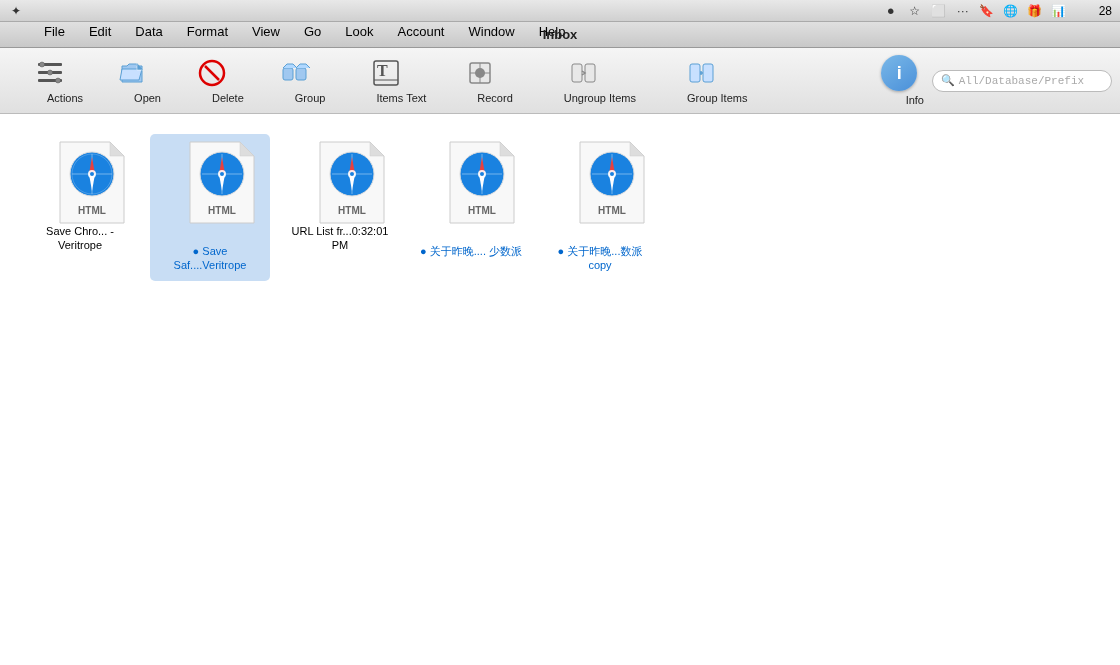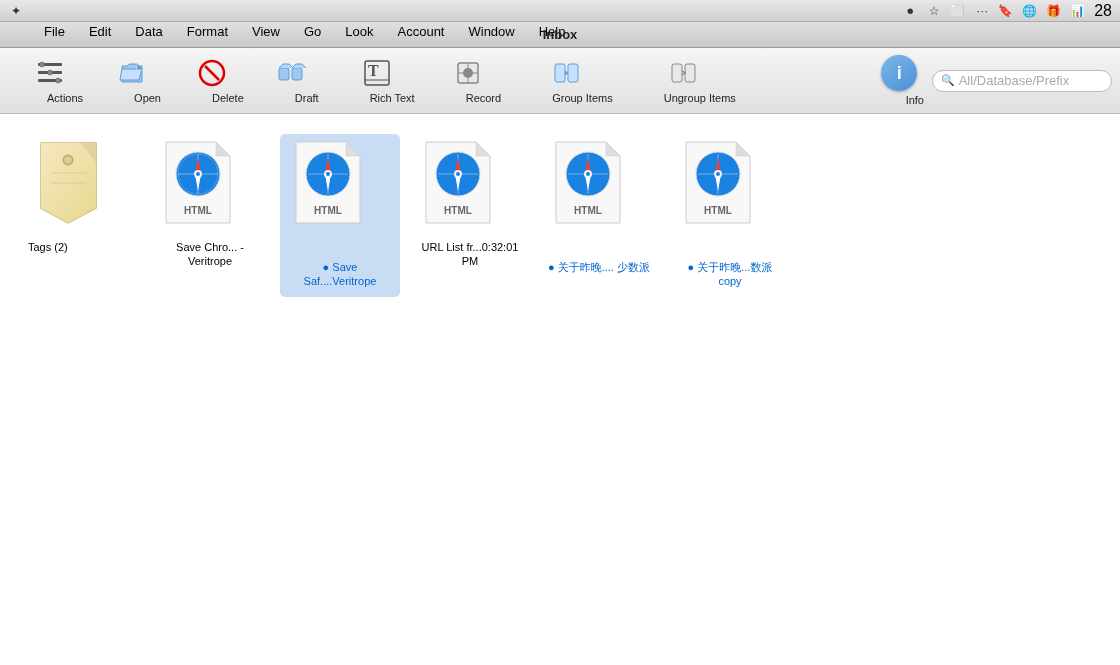--- a/index.html
+++ b/index.html
@@ -40,21 +40,21 @@
     }
     .menu-bar-icon {
       width: 16px;
       height: 16px;
       display: inline-flex;
       align-items: center;
       justify-content: center;
       font-size: 12px;
       color: #333;
     }
-    .menu-bar-time { font-size: 16px; color: #000; }
+    .menu-bar-time { font-size: 12px; color: #000; margin-left: 24px; }
 
     
     .title-bar {
       background: linear-gradient(to bottom, #e0e0e0, #c8c8c8);
       border-bottom: 1px solid #999;
       height: 26px;
       display: flex;
       align-items: center;
       justify-content: center;
       font-size: 13px;
@@ -143,26 +143,26 @@
       align-content: flex-start;
       gap: 10px;
       height: calc(665px - 22px - 22px - 66px);
       overflow-y: auto;
     }
 
     
     .file-item {
       display: flex;
       flex-direction: column;
-      align-items: flex-start;
+      align-items: flex-end;
       width: 120px;
       padding: 8px;
       border-radius: 5px;
       cursor: pointer;
-      gap: 18px;
+      gap: 2px;
     }
     .file-item.selected { background: rgba(74, 144, 217, 0.3); }
     .file-icon {
       width: 80px;
       height: 80px;
       display: flex;
       align-items: center;
       justify-content: center;
       position: relative;
     }
@@ -249,106 +249,82 @@
 
   <div class="toolbar-item">
     <div class="toolbar-icon">
       <svg width="30" height="30" viewBox="0 0 30 30">
         <rect x="3" y="10" width="10" height="12" rx="2" fill="#a0c8f0" stroke="#5a9fd4" stroke-width="1"></rect>
         <path d="M3 10 L7 6 L13 6 L17 10" fill="#b0d8ff" stroke="#5a9fd4" stroke-width="1"></path>
         <rect x="16" y="10" width="10" height="12" rx="2" fill="#a0c8f0" stroke="#5a9fd4" stroke-width="1"></rect>
         <path d="M16 10 L20 6 L26 6 L30 10" fill="#b0d8ff" stroke="#5a9fd4" stroke-width="1" clip-path="url(#clip2)"></path>
       </svg>
     </div>
-    <span class="toolbar-label">Draft</span>
+    <span class="toolbar-label">Group</span>
   </div>
 
   <div class="toolbar-item">
     <div class="toolbar-icon">
       <svg width="30" height="30" viewBox="0 0 30 30">
         <rect x="3" y="3" width="24" height="24" rx="2" fill="none" stroke="#555" stroke-width="1.5"></rect>
         <text x="6" y="18" font-size="16" font-weight="bold" fill="#555" font-family="serif">T</text>
         <line x1="3" y1="22" x2="27" y2="22" stroke="#555" stroke-width="1"></line>
       </svg>
     </div>
-    <span class="toolbar-label">Rich Text</span>
+    <span class="toolbar-label">Items Text</span>
   </div>
 
   <div class="toolbar-item">
     <div class="toolbar-icon">
       <svg width="30" height="30" viewBox="0 0 30 30">
         <rect x="5" y="5" width="20" height="20" rx="2" fill="#e8e8e8" stroke="#888" stroke-width="1.5"></rect>
         <circle cx="15" cy="15" r="5" fill="#888"></circle>
         <line x1="15" y1="5" x2="15" y2="25" stroke="#888" stroke-width="1"></line>
         <line x1="5" y1="15" x2="25" y2="15" stroke="#888" stroke-width="1"></line>
       </svg>
     </div>
     <span class="toolbar-label">Record</span>
   </div>
 
   <div class="toolbar-item">
     <div class="toolbar-icon">
       <svg width="30" height="30" viewBox="0 0 30 30">
+        <rect x="3" y="6" width="10" height="18" rx="2" fill="#e8e8e8" stroke="#888" stroke-width="1"></rect>
+        <rect x="16" y="6" width="10" height="18" rx="2" fill="#e8e8e8" stroke="#888" stroke-width="1"></rect>
+        <path d="M13 13 L16 15 L13 17" fill="none" stroke="#888" stroke-width="1.5"></path>
+      </svg>
+    </div>
+    <span class="toolbar-label">Ungroup Items</span>
+  </div>
+
+  <div class="toolbar-item">
+    <div class="toolbar-icon">
+      <svg width="30" height="30" viewBox="0 0 30 30">
         <rect x="3" y="6" width="10" height="18" rx="2" fill="#c8e0ff" stroke="#5a9fd4" stroke-width="1"></rect>
         <rect x="16" y="6" width="10" height="18" rx="2" fill="#c8e0ff" stroke="#5a9fd4" stroke-width="1"></rect>
         <path d="M13 15 L16 15 M14 13 L14 17" stroke="#5a9fd4" stroke-width="1.5"></path>
       </svg>
     </div>
     <span class="toolbar-label">Group Items</span>
-  </div>
-
-  <div class="toolbar-item">
-    <div class="toolbar-icon">
-      <svg width="30" height="30" viewBox="0 0 30 30">
-        <rect x="3" y="6" width="10" height="18" rx="2" fill="#e8e8e8" stroke="#888" stroke-width="1"></rect>
-        <rect x="16" y="6" width="10" height="18" rx="2" fill="#e8e8e8" stroke="#888" stroke-width="1"></rect>
-        <path d="M13 13 L16 15 L13 17" fill="none" stroke="#888" stroke-width="1.5"></path>
-      </svg>
-    </div>
-    <span class="toolbar-label">Ungroup Items</span>
   </div>
 
   <div class="toolbar-right">
     <div style="display:flex;flex-direction:column;align-items:center;gap:3px;">
       <div class="info-btn">i</div>
       <span class="toolbar-label">Info</span>
     </div>
     <div class="search-bar">
       <span style="font-size:11px;color:#888;">🔍</span>
-      <span style="font-size:13px;color:#aaa;">All/Database/Prefix</span>
+      <span style="font-size:11px;color:#aaa;font-family:Liberation Mono, monospace;">All/Database/Prefix</span>
     </div>
   </div>
 </div>
 
 <div class="content">
 
-  <div class="file-item">
-    <div class="file-icon">
-      <svg width="75" height="88" viewBox="0 0 75 88">
-
-        <path d="M10 5 L65 5 L65 70 L37 85 L10 70 Z" fill="#f5e8c0" stroke="#c8b870" stroke-width="1.5"></path>
-        <path d="M10 5 L65 5 L65 70 L37 85 L10 70 Z" fill="url(#tagGrad)"></path>
-        <defs>
-          <linearGradient id="tagGrad" x1="0" y1="0" x2="1" y2="1">
-            <stop offset="0%" stop-color="#f5e8c0"></stop>
-            <stop offset="100%" stop-color="#e8d890"></stop>
-          </linearGradient>
-        </defs>
-
-        <circle cx="37" cy="22" r="5" fill="#d4c070" stroke="#b8a050" stroke-width="1"></circle>
-        <circle cx="37" cy="22" r="3" fill="#e0d0a0"></circle>
-
-        <path d="M50 5 L65 5 L65 25 Z" fill="rgba(0,0,0,0.06)"></path>
-
-        <line x1="20" y1="35" x2="55" y2="35" stroke="#c8b870" stroke-width="1" opacity="0.5"></line>
-        <line x1="20" y1="45" x2="55" y2="45" stroke="#c8b870" stroke-width="1" opacity="0.5"></line>
-      </svg>
-    </div>
-    <span class="file-label">Tags (2)</span>
-  </div>
 
 
   <div class="file-item">
     <div class="file-icon">
       <svg width="72" height="85" viewBox="0 0 72 85">
         <defs>
           <linearGradient id="safariGrad1" cx="50%" cy="50%" r="50%" fx="40%" fy="40%" gradientUnits="objectBoundingBox">
             <stop offset="0%" stop-color="#f0f0f0"></stop>
             <stop offset="100%" stop-color="#d0d0d0"></stop>
           </linearGradient>

